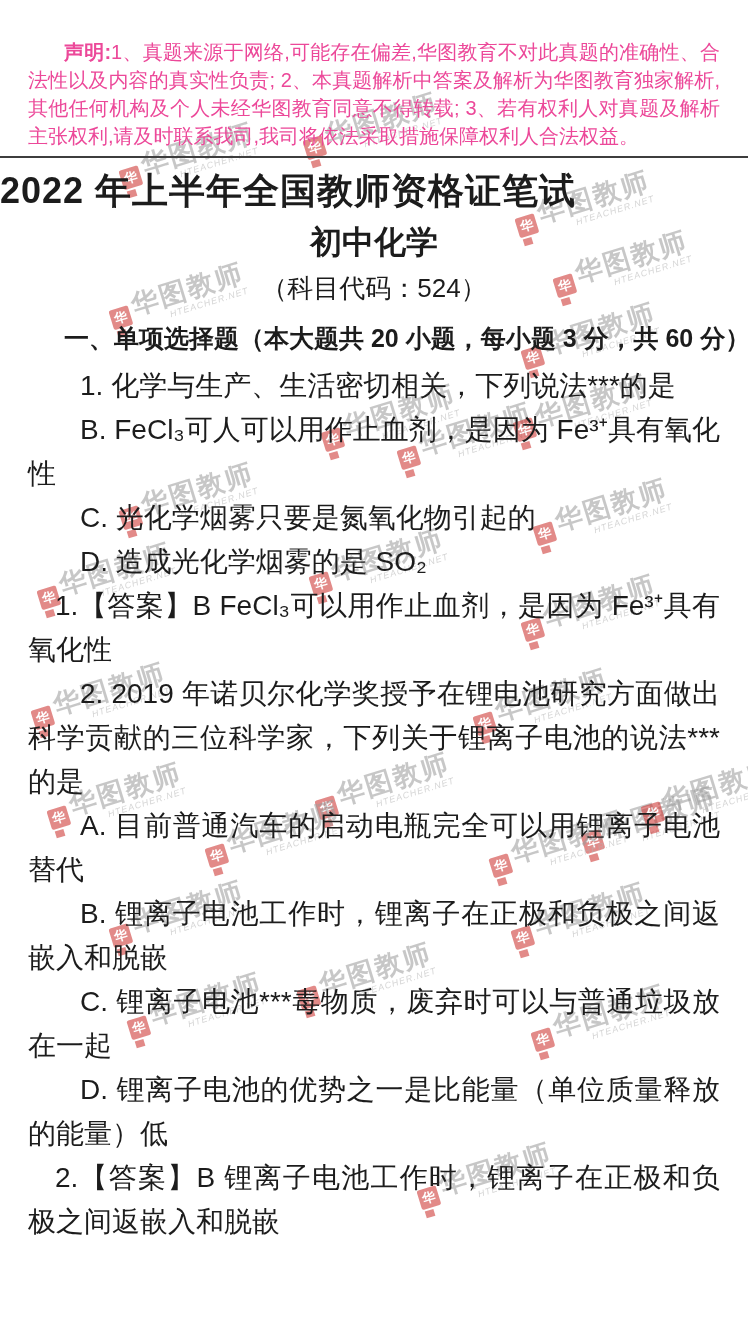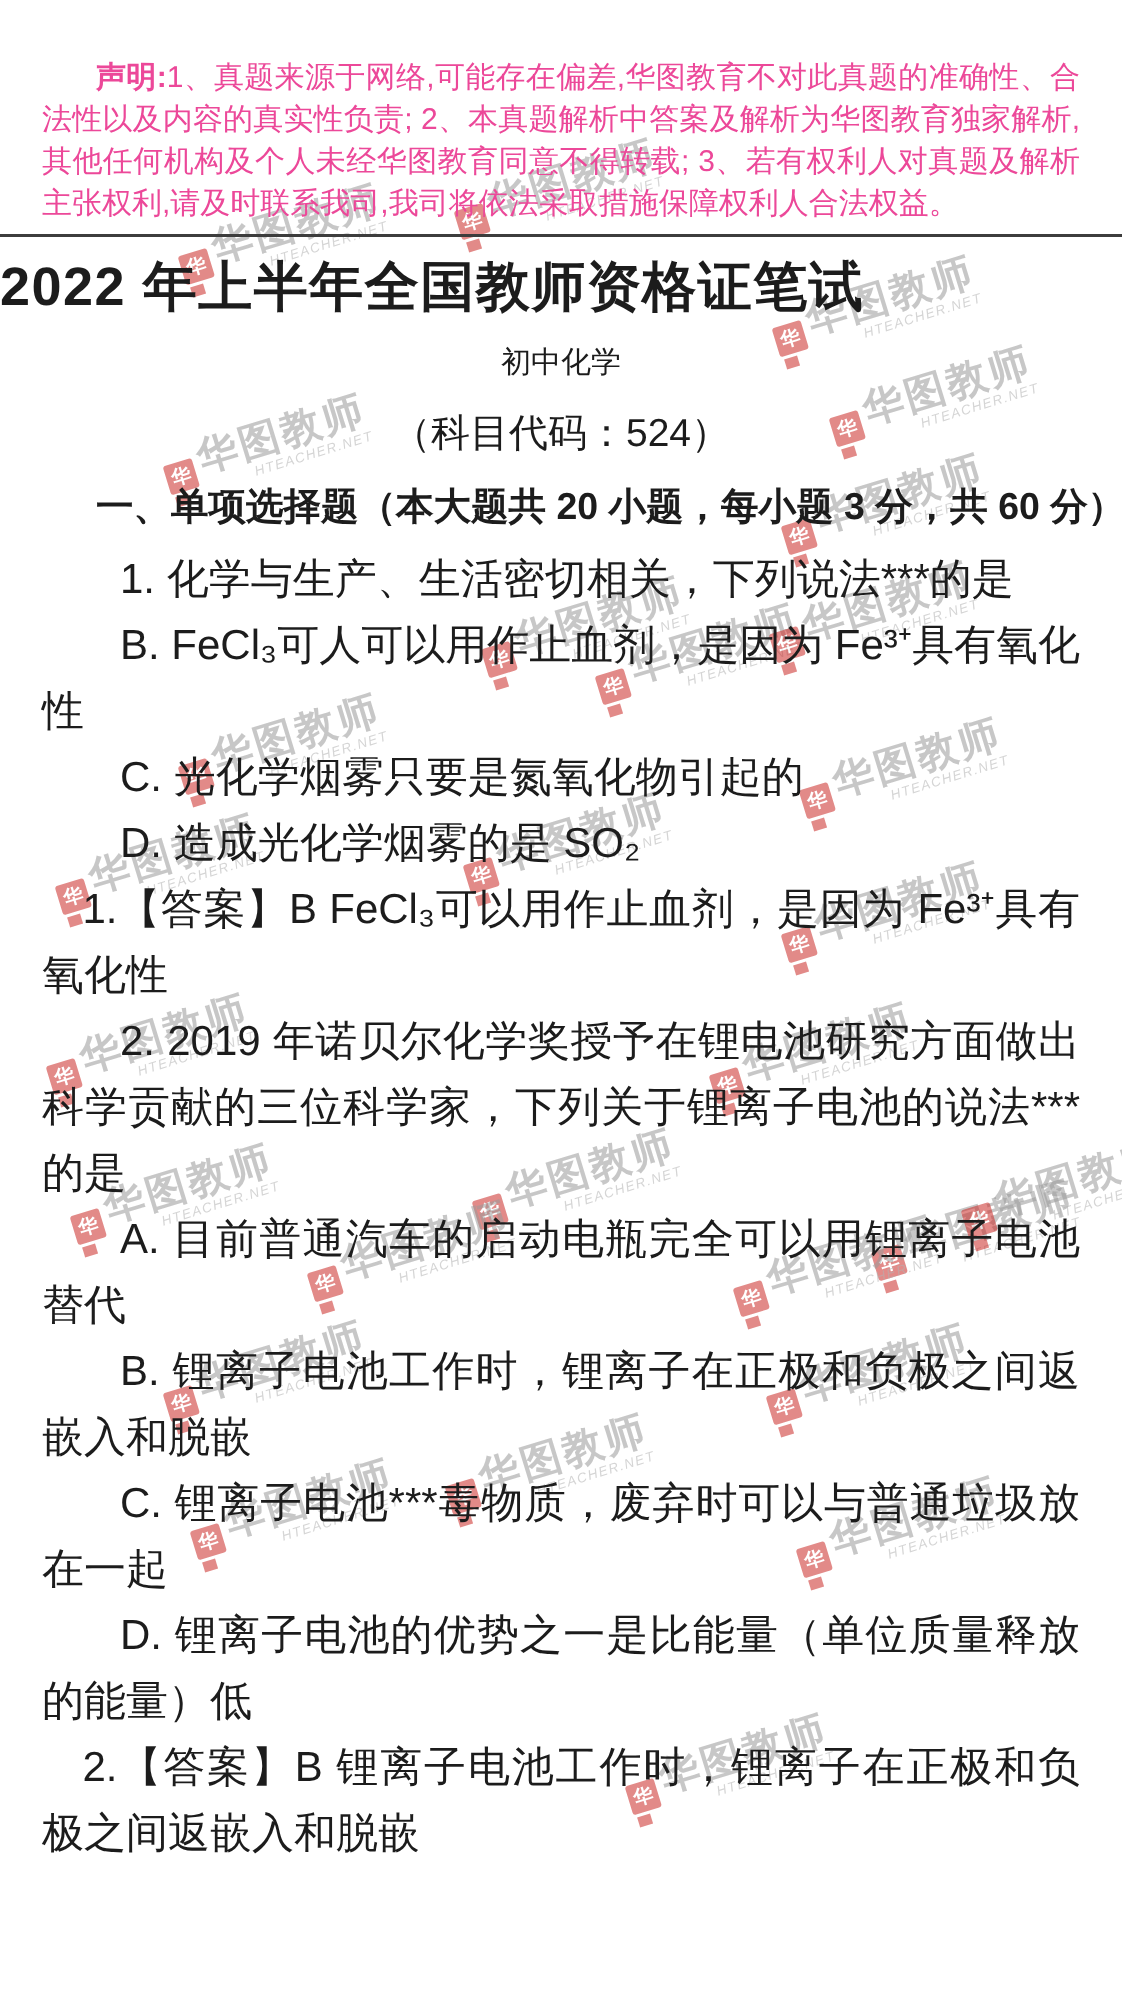--- a/index.html
+++ b/index.html
@@ -37,21 +37,21 @@
     font-size:20px; line-height:28px;
     color:#ec4899; text-align:justify; text-indent:36px;
   }
   .disclaimer b { font-weight:bold; }
   .rule { border:none; border-top:2px solid #3d3d3d; margin:6px 0 0; width:100%; }
   .title {
     font-size:36px; font-weight:bold; 
     margin:10px 0 0; line-height:46px; letter-spacing:1px;
   }
   .subject {
-    font-size:20px; font-weight:normal; text-align:center;
+    font-size:32px; font-weight:bold; text-align:center;
     margin:6px 0 0; line-height:44px;
   }
   .code {
     font-size:26px; font-weight:normal; text-align:center;
     margin:4px 0 0; line-height:40px;
   }
   .section {
     font-size:25px; font-weight:bold;
     margin:10px 28px 6px; line-height:40px;
     text-indent:36px; white-space:nowrap;

